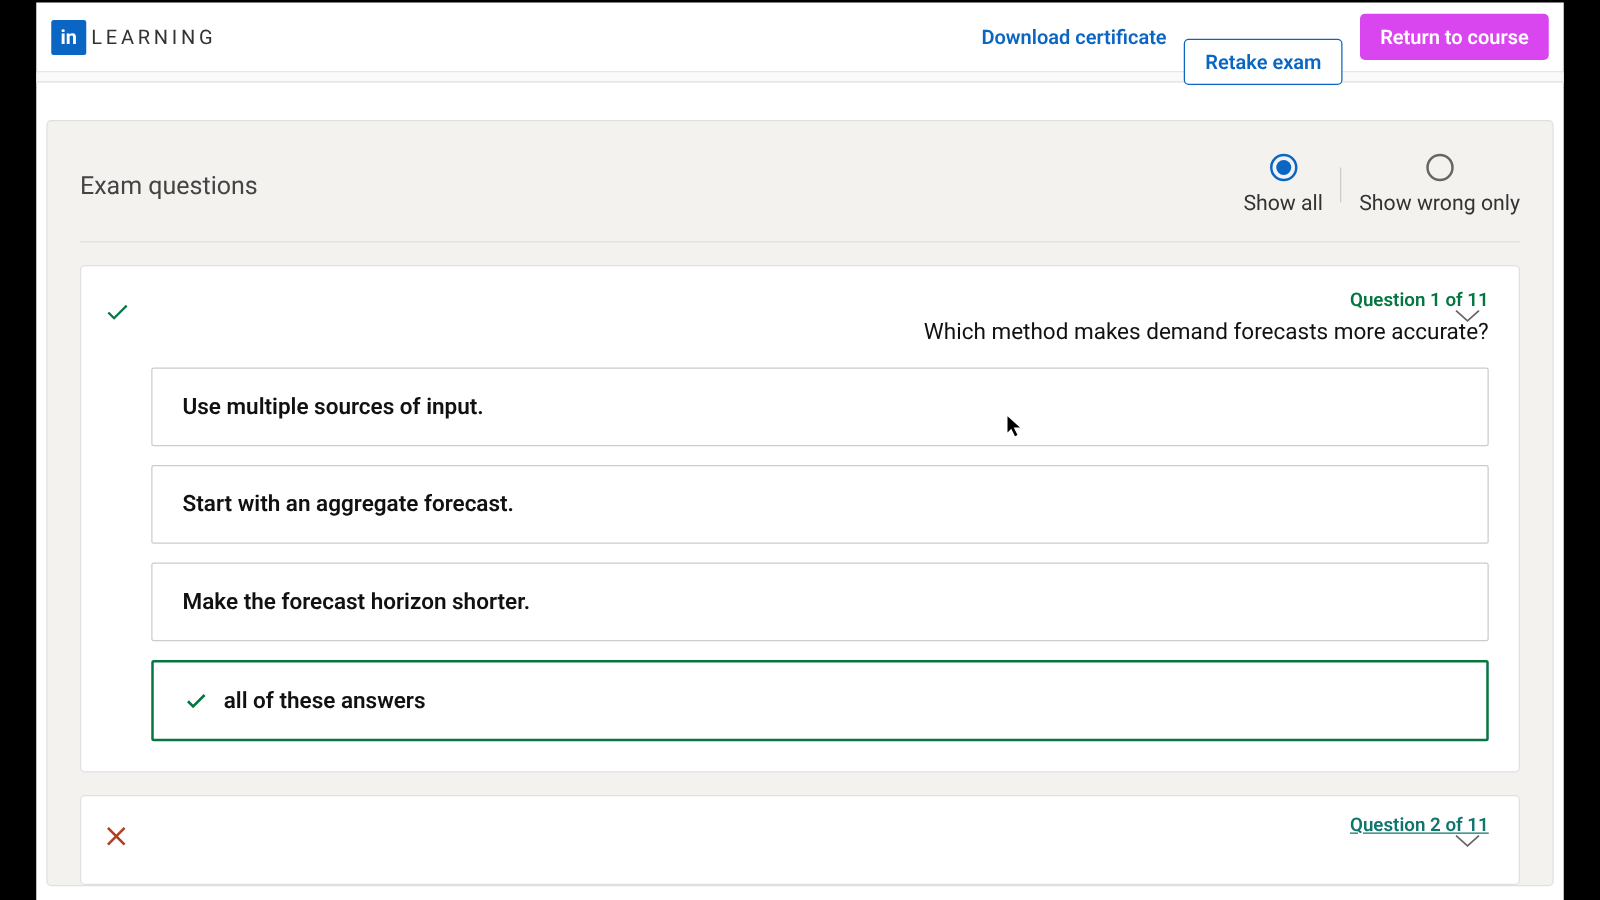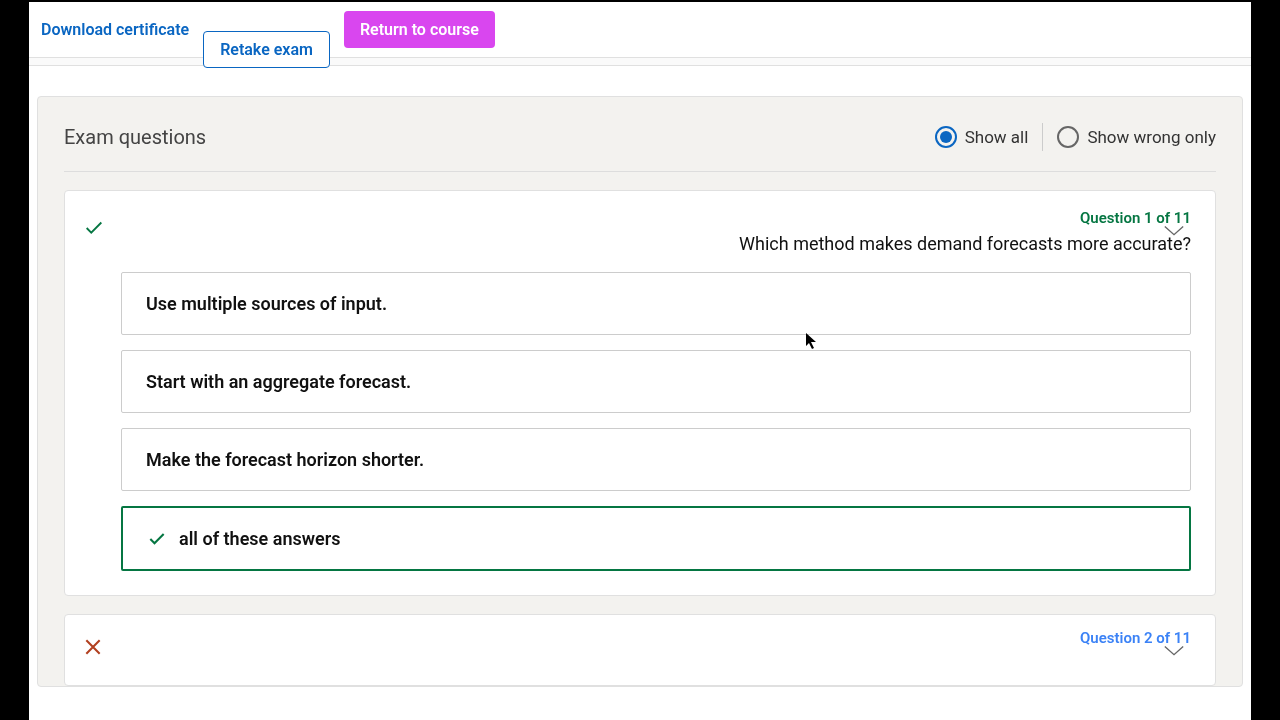--- a/index.html
+++ b/index.html
@@ -12,47 +12,51 @@
 .actions { display:flex; align-items:center; gap:14px; }
 .link-btn { color:#0a66c2; font-weight:600; font-size:16px; background:none; border:none; cursor:pointer; }
 .outline-btn { color:#0a66c2; font-weight:600; font-size:16px; background:#fff; border:1px solid #0a66c2; border-radius:4px; padding:8px 16px; cursor:pointer;margin-top:40px; }
 .solid-btn { color:#fff; font-weight:600; font-size:16px; background:#d946ef; border:none; border-radius:4px; padding:9px 16px; cursor:pointer; }
 .subbar { height:8px; border-bottom:1px solid #e0e0e0; background:#fafafa; }
 .content { padding:30px 8px 0 8px; }
 .panel { background:#f3f2ef; border:1px solid #e0e0e0; border-radius:4px; padding:26px 26px 0 26px; }
 .panel-head { display:flex; align-items:center; justify-content:space-between; padding-bottom:20px; border-bottom:1px solid #ddd; }
 .panel-title { font-size:20px; color:#444; font-weight:400; }
 .filters { display:flex; align-items:center; gap:14px; }
-.radio-opt { display:flex; align-items:center; gap:8px; cursor:pointer; }
+.radio-opt { display:flex; align-items:center; gap:8px; cursor:pointer;flex-direction:column; }
 .radio-outer { width:22px; height:22px; border-radius:50%; border:2px solid #666; display:flex; align-items:center; justify-content:center; }
 .radio-outer.sel { border-color:#0a66c2; }
 .radio-inner { width:12px; height:12px; border-radius:50%; background:#0a66c2; }
 .radio-label { font-size:17px; color:#333; font-weight:400; }
 .vdiv { width:1px; height:28px; background:#ccc; }
 .qcard { background:#fff; border:1px solid #e0e0e0; border-radius:4px; margin-top:18px; padding:18px 24px 24px 18px; }
 .qhead { display:flex; align-items:flex-start; gap:14px; position:relative; }
 .status-ic { flex:0 0 26px; margin-top:8px; }
 .qtext-block { flex:1;text-align:right; }
 .qnum { font-size:15px; font-weight:600; margin-bottom:6px; }
 .qnum.ok { color:#057642; }
-.qnum.bad { color:#3b82f6; }
+.qnum.bad { color:#0f766e;text-decoration:underline; }
 .qprompt { font-size:18px; color:#111; font-weight:400; }
 .chev { position:absolute; right:6px; top:14px; cursor:pointer; }
 .answers { margin-left:38px; margin-top:18px; display:flex; flex-direction:column; gap:15px; }
 .ans { border:1px solid #ccc; border-radius:2px; padding:20px 24px; font-size:18px; font-weight:600; color:#111; display:flex; align-items:center; gap:12px; }
 .ans.correct { border:2px solid #057642; }
 .ans svg { flex:0 0 20px; }
 .qcard2 { background:#fff; border:1px solid #e0e0e0; border-radius:4px; margin-top:18px; padding:14px 24px 24px 18px; }
 .cursor { position:absolute; left:776px; top:330px; font-size:16px; color:#000; pointer-events:none; }
 </style>
 </head>
 <body>
 
 <div class="viewport">
   <div class="topbar">
+    <div class="logo">
+      <div class="logo-box">in</div>
+      <div class="logo-text">LEARNING</div>
+    </div>
     <div class="actions">
       <button class="link-btn">Download certificate</button>
       <button class="outline-btn">Retake exam</button>
       <button class="solid-btn">Return to course</button>
     </div>
   </div>
   <div class="subbar"></div>
 
   <div class="content">
     <div class="panel">

